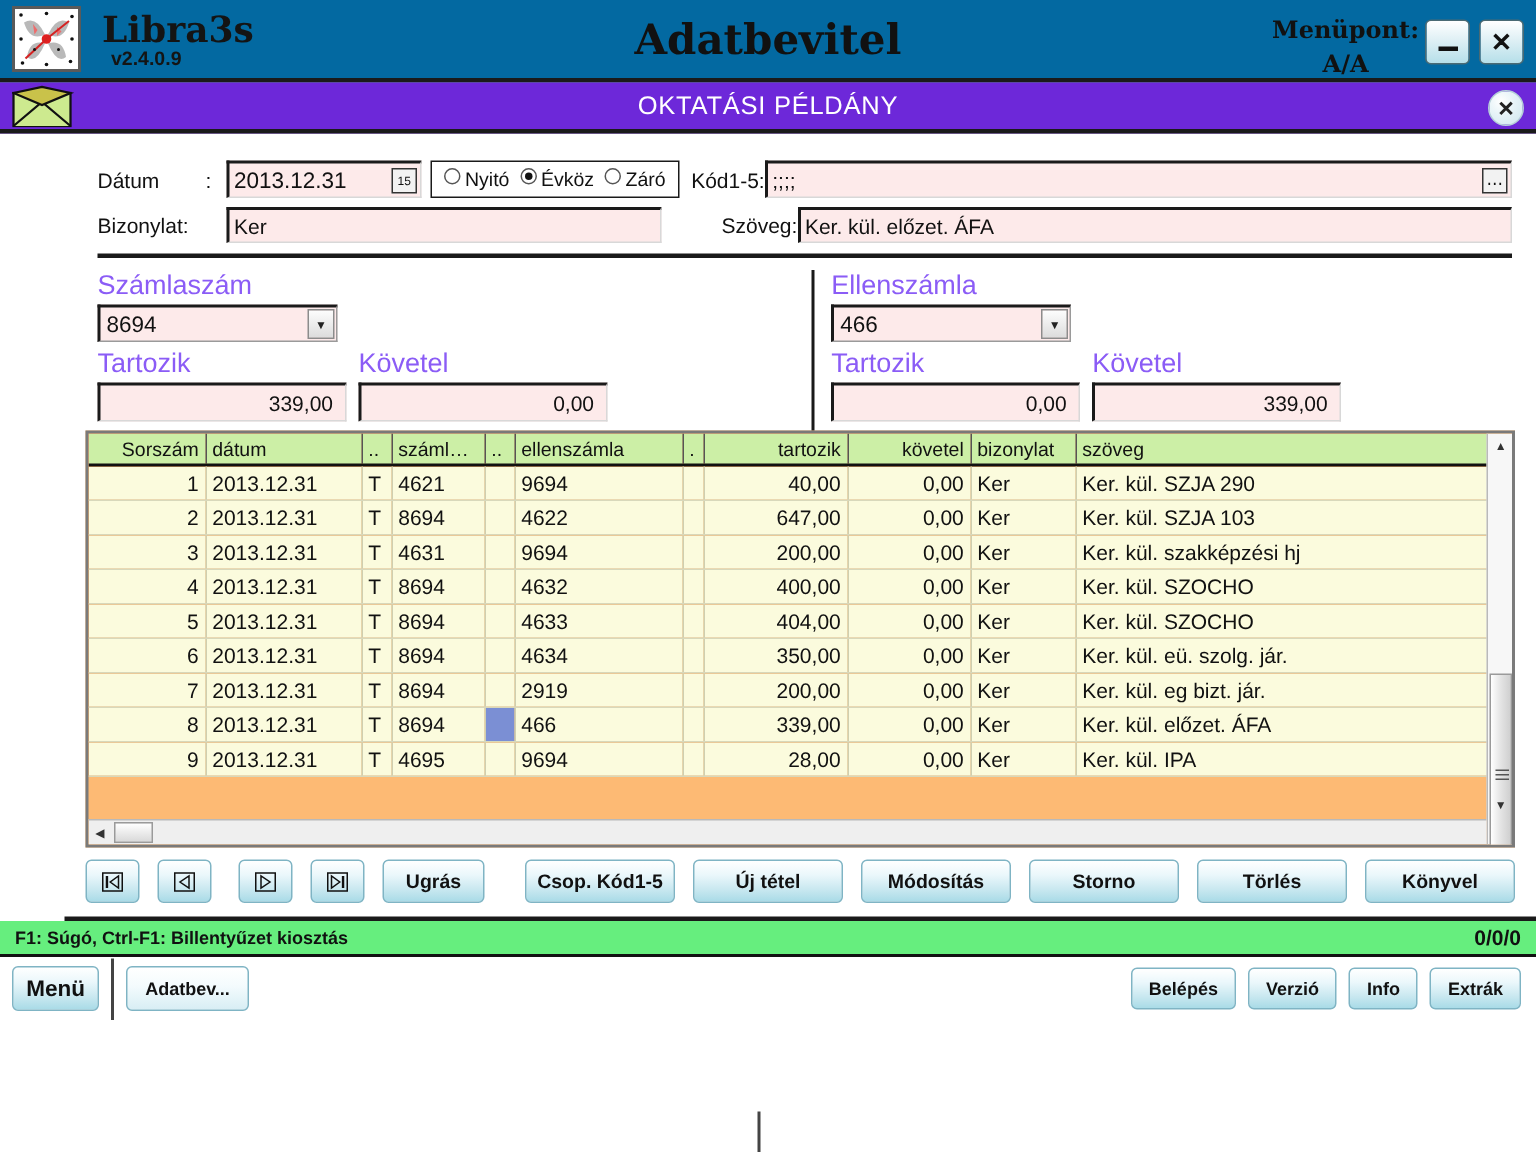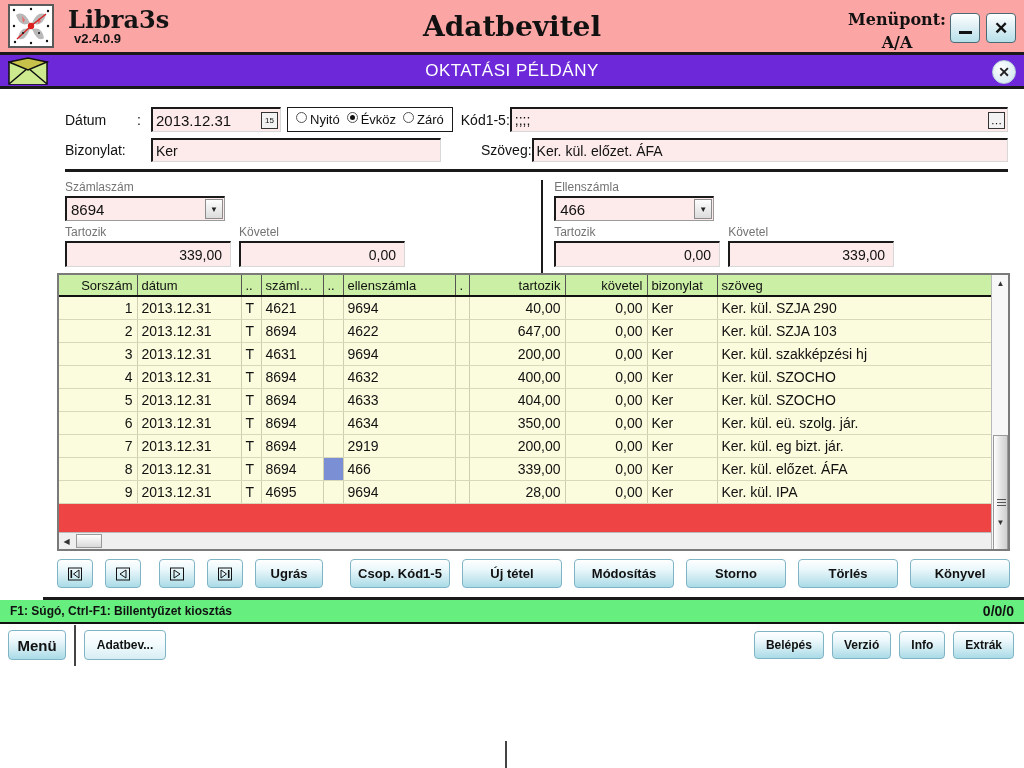--- a/index.html
+++ b/index.html
@@ -13,21 +13,21 @@
   #app {
     position: relative;
     width: 1024px; height: 768px;
     background: #ffffff;
   }
 
   
   .titlebar {
     position: relative;
     height: 55px;
-    background: #fca5a5;
+    background: #0369a1;
     border-bottom: 3px solid #1a1a1a;
     display: flex;
     align-items: center;
   }
   .logo-box {
     width: 46px; height: 44px;
     margin-left: 8px;
     border: 2px solid #5a5a5a;
     background: #ffffff;
     position: relative;
@@ -183,21 +183,21 @@
   .hr-thick { border-top: 3px solid #1a1a1a; margin: 7px 16px 0 22px; }
 
   
   .accounts { display: flex; position: relative; margin-top: 8px; padding: 0 16px 0 22px; }
   .acct-panel { width: 490px; position: relative; }
   .acct-panel.right { padding-left: 18px; }
   .vdivider {
     position: absolute; left: 508px; top: 200px; width: 2px; height: 130px;
     background: #1a1a1a;
   }
-  .panel-label { font-size: 12px; color: #737373; margin-bottom: 2px; }
+  .panel-label { font-size: 18px; color: #8b5cf6; margin-bottom: 2px; }
   .combo {
     width: 160px; height: 25px; position: relative;
     background: #fdeaea;
     border-top: 2px solid #1a1a1a;
     border-left: 2px solid #1a1a1a;
     border-right: 1px solid #9a9a9a;
     border-bottom: 1px solid #9a9a9a;
     font-size: 15px; color: #111;
     display: flex; align-items: center; padding-left: 4px;
   }
@@ -211,21 +211,21 @@
   .amt-row { display: flex; gap: 8px; margin-top: 4px; }
   .amt-col { width: 166px; }
   .amt-field {
     height: 26px; justify-content: flex-end; padding-right: 8px; font-size: 14px;
   }
 
   
   .grid-wrap {
     margin: 6px 14px 0 14px;
     border: 2px solid #7a7a7a;
-    background: #ef4444;
+    background: #fdba74;
     height: 278px;
     position: relative;
     overflow: hidden;
   }
   table.grid { border-collapse: collapse; width: 978px; table-layout: fixed; }
   table.grid th {
     background: #ccefa6;
     border-right: 1px solid #555;
     border-bottom: 2px solid #111;
     font-size: 13px; font-weight: normal; color: #111;

